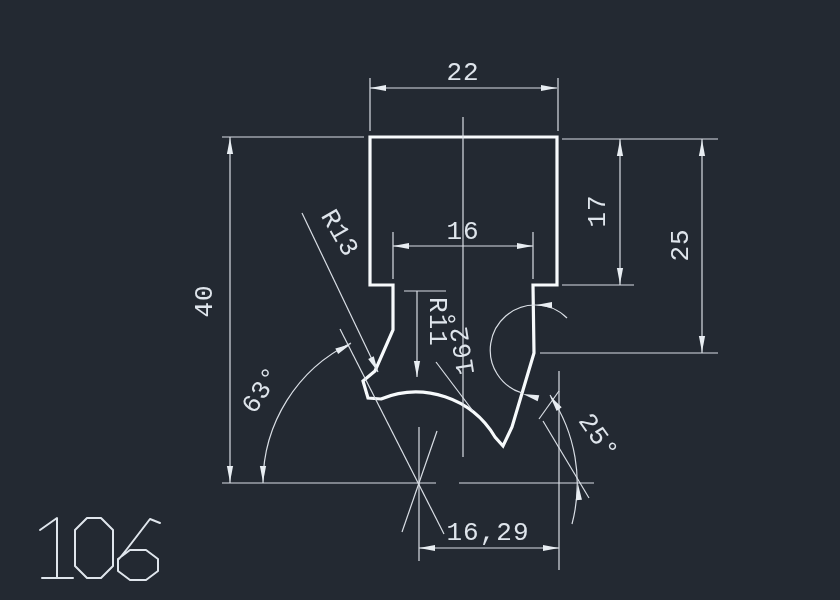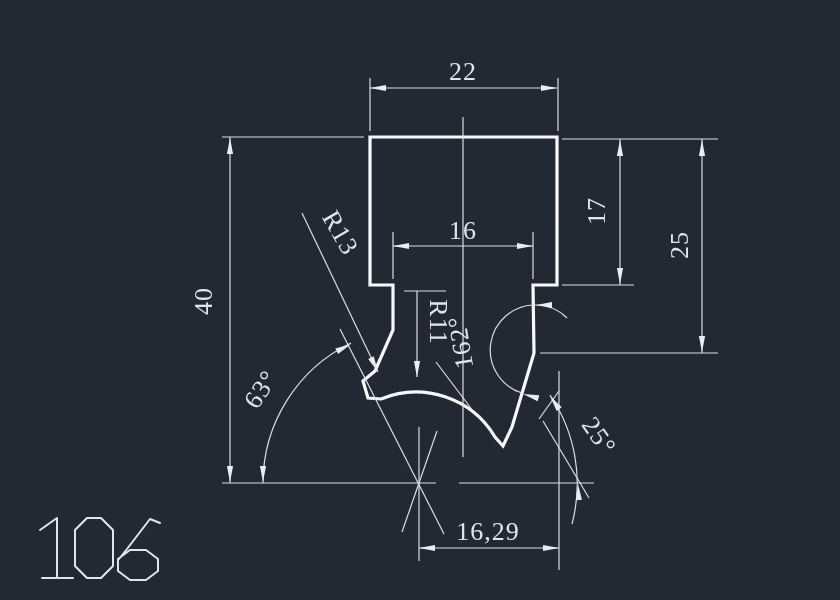--- a/index.html
+++ b/index.html
@@ -1,16 +1,16 @@
 <!DOCTYPE html>
 <html><head>
 <meta charset="utf-8">
 <style>
   html,body{margin:0;padding:0;background:#232932;width:840px;height:600px;overflow:hidden;}
-  .canvas-wrap{position:relative;width:840px;height:600px;font-family:Liberation Serif, serif;}
+  .canvas-wrap{position:relative;width:840px;height:600px;font-family:Liberation Mono, monospace;}
   svg{position:absolute;left:0;top:0;}
   .profile{stroke:#f7fafc;stroke-width:3.2;fill:none;stroke-linejoin:miter;stroke-linecap:square;}
   .thin{stroke:#d9dee5;stroke-width:1.2;fill:none;}
   .arw{fill:#e8edf2;stroke:none;}
   .dimtxt{fill:#dfe5ec;font-size:26px;letter-spacing:1px;}
   .dimtxt.mid{text-anchor:middle;}
   .bignum{stroke:#dfe5ec;stroke-width:2;fill:none;stroke-linejoin:round;stroke-linecap:round;}
 </style>
 </head>
 <body>

